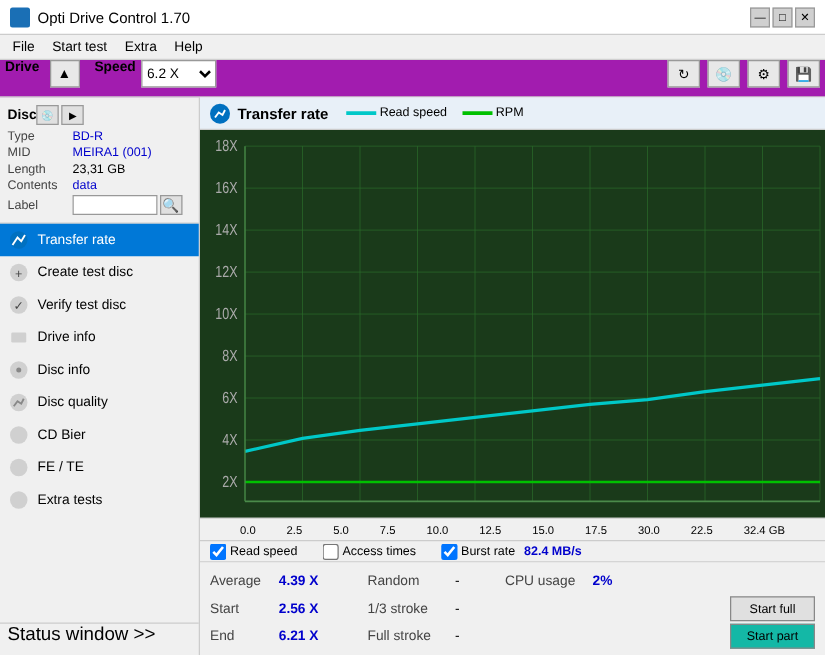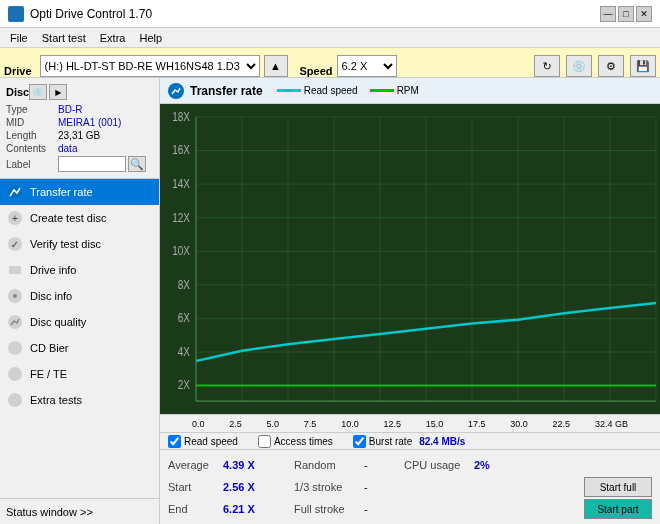--- a/index.html
+++ b/index.html
@@ -10,21 +10,21 @@
     .titlebar-left { display: flex; align-items: center; gap: 6px; font-size: 12px; font-weight: normal; color: #000; }
     .titlebar-icon { width: 16px; height: 16px; background: #1a6fb5; border-radius: 2px; display: inline-block; }
     .titlebar-controls { display: flex; gap: 2px; }
     .titlebar-btn { width: 16px; height: 16px; background: #d0d0d0; border: 1px solid #999; font-size: 9px; display: flex; align-items: center; justify-content: center; cursor: pointer; }
 
     
     .menubar { background: #f0f0f0; height: 20px; display: flex; align-items: center; padding: 0 4px; gap: 2px; border-bottom: 1px solid #d0d0d0; }
     .menubar-item { padding: 1px 6px; font-size: 11px; cursor: pointer; }
 
     
-    .drive-toolbar { background: #fef9c3; height: 30px; display: flex; align-items: flex-end; padding: 0 4px; gap: 4px; border-bottom: 1px solid #ccc; }
+    .drive-toolbar { background: #a21caf; height: 30px; display: flex; align-items: flex-start; padding: 0 4px; gap: 4px; border-bottom: 1px solid #ccc; }
     .drive-label { font-size: 11px; font-weight: bold; margin-right: 4px; }
     .drive-select { height: 22px; font-size: 11px; border: 1px solid #999; background: white; min-width: 220px; }
     .eject-btn { width: 24px; height: 22px; background: #e8e8e8; border: 1px solid #999; display: flex; align-items: center; justify-content: center; cursor: pointer; }
     .speed-label { font-size: 11px; font-weight: bold; margin-left: 8px; }
     .speed-select { height: 22px; font-size: 11px; border: 1px solid #999; background: white; width: 60px; }
     .toolbar-spacer { flex: 1; }
     .toolbar-icon-btn { width: 26px; height: 22px; background: #e8e8e8; border: 1px solid #999; display: flex; align-items: center; justify-content: center; cursor: pointer; margin-left: 2px; }
 
     
     .main { display: flex; height: calc(524px - 78px); }
@@ -47,21 +47,21 @@
     .label-input { width: 68px; height: 16px; border: 1px solid #999; background: white; font-size: 10px; }
     .label-btn { width: 18px; height: 16px; background: #e0e0e0; border: 1px solid #999; margin-left: 2px; display: flex; align-items: center; justify-content: center; cursor: pointer; }
 
     
     .nav-section { flex: 1; }
     .nav-item { display: flex; align-items: center; height: 26px; padding: 0 6px; cursor: pointer; font-size: 11px; gap: 6px; }
     .nav-item.active { background: #0078d7; color: white; }
     .nav-icon { width: 18px; height: 18px; display: flex; align-items: center; justify-content: center; flex-shrink: 0; }
 
     
-    .nav-item-bottom { display: flex; align-items: center; height: 26px; padding: 0 6px; cursor: pointer; font-size: 11px; gap: 6px; border-top: 1px solid #ccc; }
+    .nav-item-bottom { display: flex; align-items: flex-start; height: 26px; padding: 0 6px; cursor: pointer; font-size: 15px; gap: 6px; border-top: 1px solid #ccc; }
 
     
     .content { flex: 1; display: flex; flex-direction: column; background: #fff; }
 
     
     .chart-header { background: #e8f0f8; height: 26px; display: flex; align-items: center; padding: 0 8px; border-bottom: 1px solid #ccc; gap: 6px; }
     .chart-title { font-size: 12px; font-weight: bold; color: #000; }
     .legend { display: flex; align-items: center; gap: 12px; font-size: 10px; margin-left: 8px; }
     .legend-item { display: flex; align-items: center; gap: 3px; }
     .legend-color { width: 24px; height: 3px; }
@@ -111,23 +111,20 @@
 
 <div class="menubar">
   <span class="menubar-item">File</span>
   <span class="menubar-item">Start test</span>
   <span class="menubar-item">Extra</span>
   <span class="menubar-item">Help</span>
 </div>
 
 <div class="drive-toolbar">
   <span class="drive-label">Drive</span>
-  <select class="drive-select">
-    <option>(H:)  HL-DT-ST BD-RE  WH16NS48 1.D3</option>
-  </select>
   <div class="eject-btn">▲</div>
   <span class="speed-label">Speed</span>
   <select class="speed-select">
     <option>6.2 X</option>
   </select>
   <div class="toolbar-spacer"></div>
   <div class="toolbar-icon-btn">↻</div>
   <div class="toolbar-icon-btn">💿</div>
   <div class="toolbar-icon-btn">⚙</div>
   <div class="toolbar-icon-btn">💾</div>

